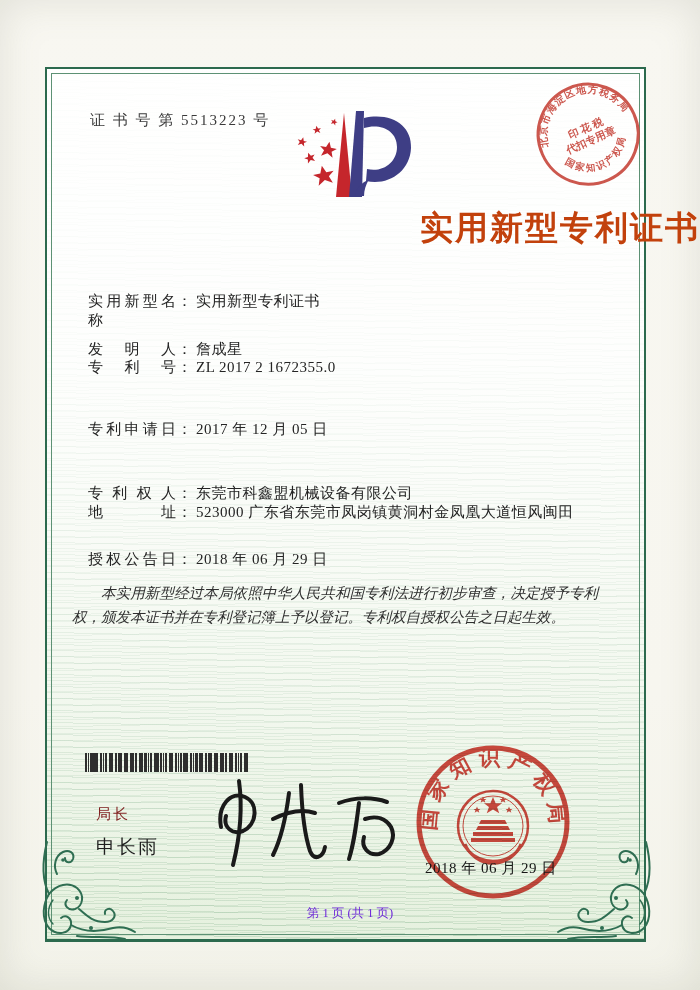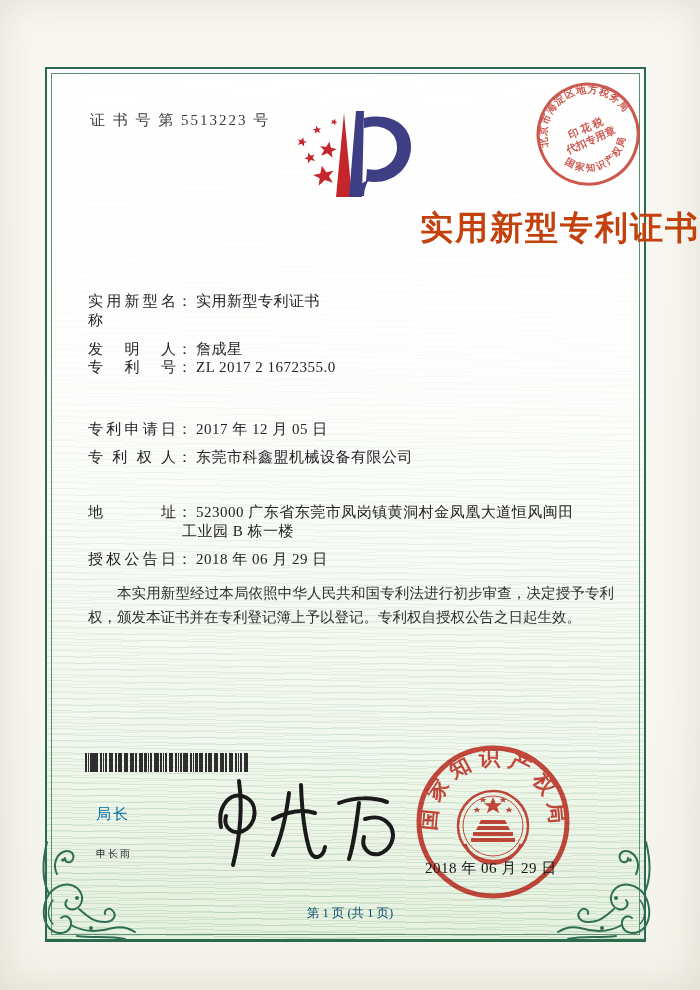--- a/index.html
+++ b/index.html
@@ -29,36 +29,36 @@
   
   .tax-stamp{position:absolute;left:534px;top:79px;transform:rotate(-24deg);opacity:.92;}
   
   .field-row{position:absolute;left:88px;width:540px;font-size:15px;color:#242424;}
   .flabel{display:inline-block;width:88px;text-align:justify;text-align-last:justify;vertical-align:top;}
   .fcolon{display:inline-block;margin:0 4px 0 1px;}
   .fvalue{letter-spacing:.5px;}
   .fvalue2{display:block;margin-left:94px;letter-spacing:.5px;}
   .fpair2{position:absolute;left:285px;top:0;white-space:nowrap;}
   
-  .body-text{position:absolute;left:88px;top:581px;width:526px;font-size:14.5px;line-height:24.2px;
-    color:#2e2e2e;text-align:justify;}
+  .body-text{position:absolute;left:72px;top:581px;width:526px;font-size:14.5px;line-height:24.2px;
+    color:#2e2e2e;text-align:justify;font-style:italic;}
   .body-text p{margin:0;text-indent:2em;}
   
   .barcode{position:absolute;left:85px;top:753px;width:163px;height:19px;
     background:
       repeating-linear-gradient(90deg,#2e2e2e 0 2px,rgba(0,0,0,0) 2px 5px),
       repeating-linear-gradient(90deg,#2e2e2e 0 1px,rgba(0,0,0,0) 1px 3px),
       repeating-linear-gradient(90deg,rgba(0,0,0,0) 0 7px,#2e2e2e 7px 9px,rgba(0,0,0,0) 9px 13px);
   }
-  .signer-title{position:absolute;left:96px;top:805px;font-size:15px;letter-spacing:2px;color:#0369a1;font-family:Liberation Serif, serif;}
-  .signer-name{position:absolute;left:96px;top:834px;font-size:10px;letter-spacing:2px;color:#1f1f1f;margin-top:13px;}
+  .signer-title{position:absolute;left:96px;top:805px;font-size:15px;letter-spacing:2px;color:#7f1d1d;font-family:Liberation Serif, serif;}
+  .signer-name{position:absolute;left:96px;top:834px;font-size:19px;letter-spacing:2px;color:#1f1f1f;}
   .signature{position:absolute;left:205px;top:775px;}
   .seal{position:absolute;left:413px;top:742px;mix-blend-mode:multiply;opacity:.92;}
   .seal-date{position:absolute;left:425px;top:859px;width:140px;font-size:15px;letter-spacing:.5px;color:#161616;}
-  .page-footer{position:absolute;left:0;top:905px;width:700px;text-align:center;font-size:12.5px;color:#0c4a6e;}
+  .page-footer{position:absolute;left:0;top:905px;width:700px;text-align:center;font-size:12.5px;color:#6d28d9;}
   .corner{position:absolute;width:104px;height:104px;}
   .corner.bl{left:33px;top:840px;}
   .corner.br{left:556px;top:840px;transform:scaleX(-1);}
 </style>
 </head>
 <body>
 
 <div class="vignette"></div>
 
 <div class="frame">
@@ -111,26 +111,25 @@
 </div>
 <div class="field-row" style="top:340px">
   <span class="flabel">发 明 人</span><span class="fcolon">：</span><span class="fvalue">詹成星</span>
 </div>
 <div class="field-row" style="top:358px">
   <span class="flabel">专 利 号</span><span class="fcolon">：</span><span class="fvalue">ZL 2017 2 1672355.0</span>
 </div>
 <div class="field-row" style="top:420px">
   <span class="flabel">专利申请日</span><span class="fcolon">：</span><span class="fvalue">2017 年 12 月 05 日</span>
 </div>
-<div class="field-row" style="top:448px">
+<div class="field-row" style="top:484px">
   <span class="flabel">专 利 权 人</span><span class="fcolon">：</span><span class="fvalue">东莞市科鑫盟机械设备有限公司</span>
 </div>
 <div class="field-row" style="top:503px">
   <span class="flabel">地 址</span><span class="fcolon">：</span><span class="fvalue">523000 广东省东莞市凤岗镇黄洞村金凤凰大道恒风闽田</span>
-  <span class="fvalue2">工业园 B 栋一楼</span>
 </div>
 <div class="field-row" style="top:550px">
   <span class="flabel">授权公告日</span><span class="fcolon">：</span><span class="fvalue">2018 年 06 月 29 日</span>
 </div>
 
 <div class="body-text">
   <p>本实用新型经过本局依照中华人民共和国专利法进行初步审查，决定授予专利权，颁发本证书并在专利登记簿上予以登记。专利权自授权公告之日起生效。</p>
 </div>
 
 <div class="barcode"></div>

